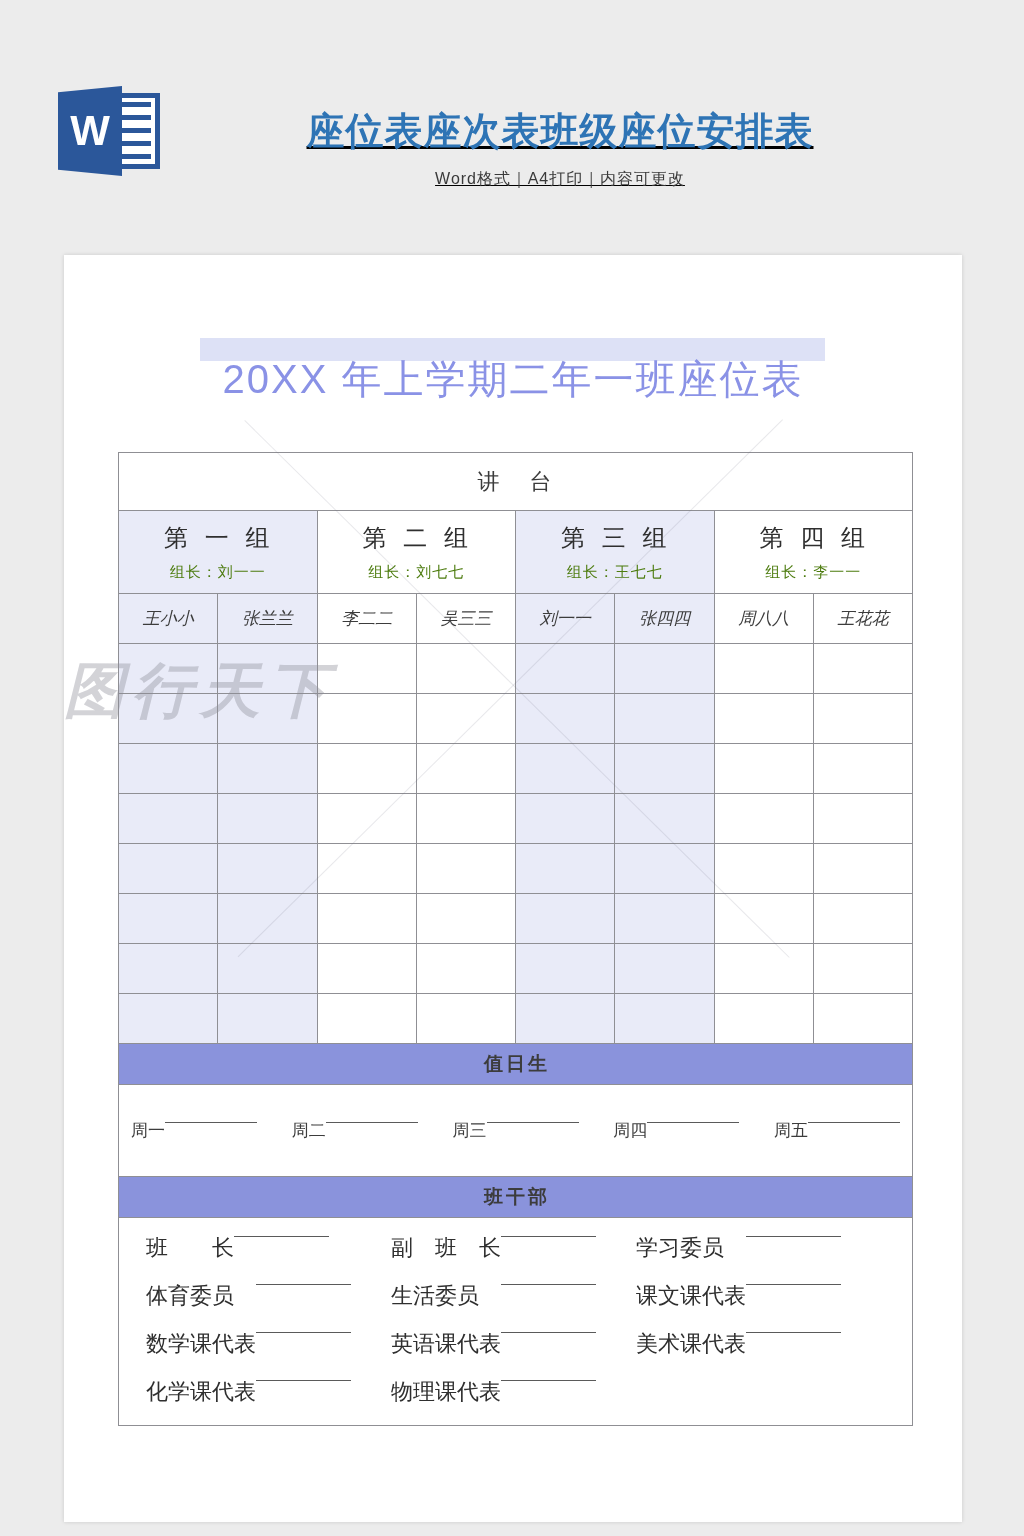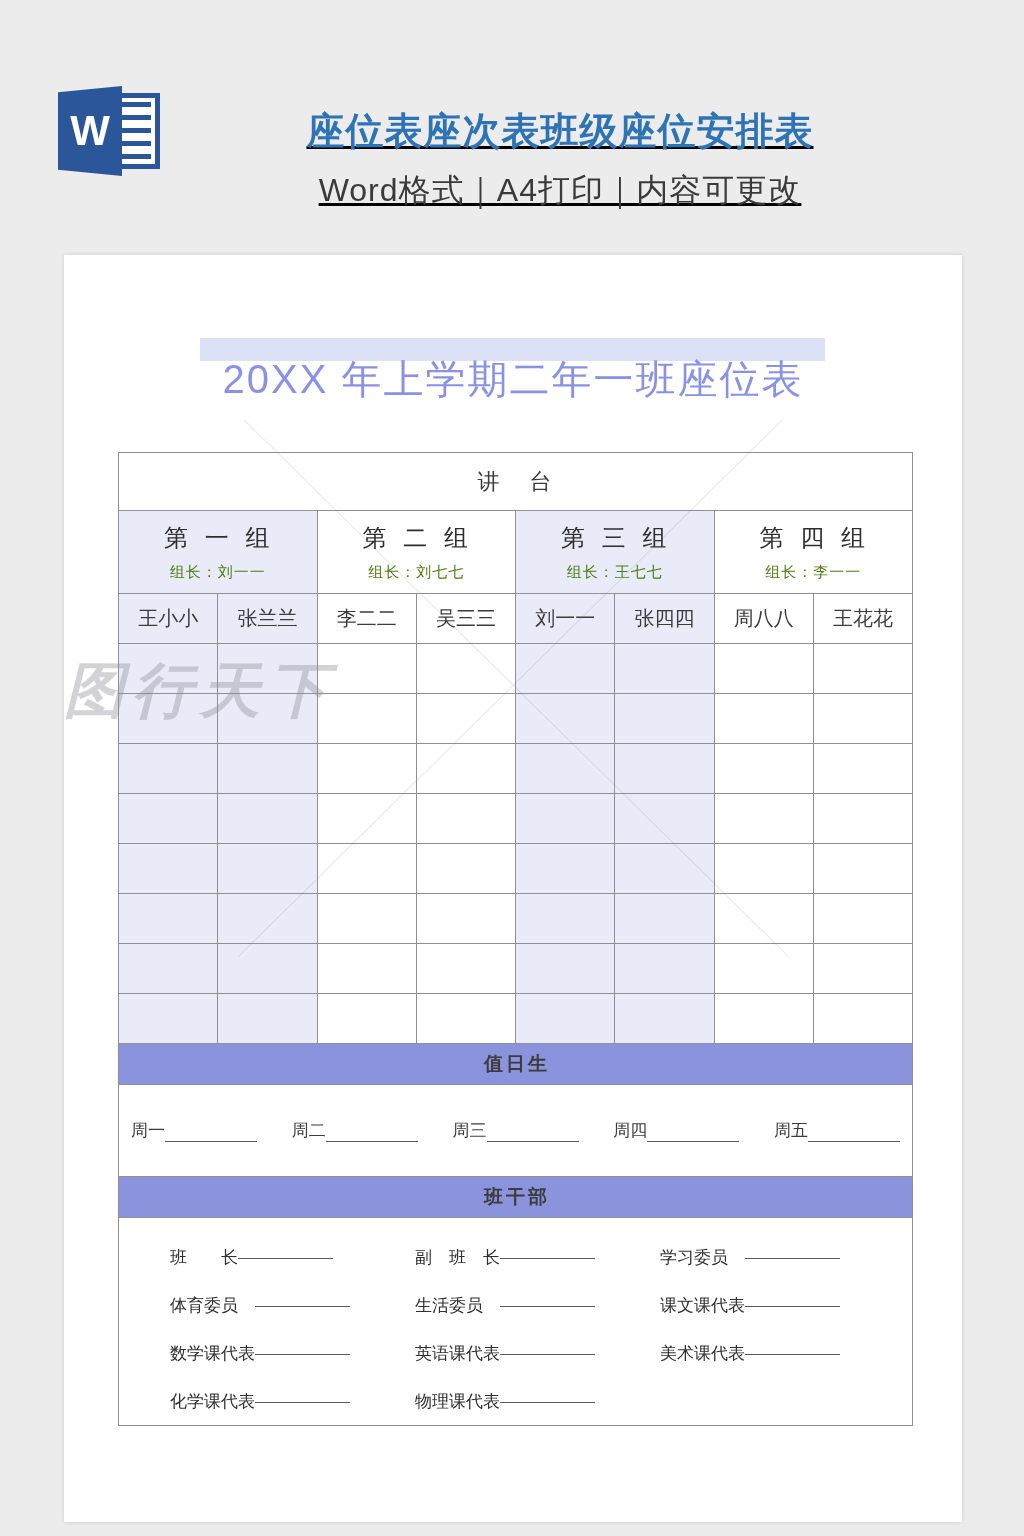--- a/index.html
+++ b/index.html
@@ -29,21 +29,21 @@
     background: var(--word-blue, #2b579a);
     clip-path: polygon(0 7%, 100% 0, 100% 100%, 0 93%);
     display:flex; align-items:center; justify-content:center;
   }
   .wi-letter { color:#fff; font-size:42px; font-weight:700; }
   .header-text { text-align:center; padding-top:106px; margin-left:96px;text-decoration:underline; }
   .header-text h1 {
     font-size:38px; font-weight:700; letter-spacing:1px;
     color: var(--heading-blue, #2e74b5);
   }
-  .header-text p { margin-top:12px; font-size:32px; color:#3a3a3a; letter-spacing:1px; }
+  .header-text p { margin-top:12px; font-size:16px; color:#3a3a3a; letter-spacing:1px; }
 
   
   .doc-page {
     position:absolute; left:64px; top:255px; width:898px; height:1267px;
     background:#fff; box-shadow: 0 0 4px rgba(0,0,0,0.15);
   }
   .title-highlight {
     position:absolute; left:136px; top:83px; width:625px; height:23px;
     background: var(--title-highlight, #dde1f6);
   }
@@ -76,36 +76,36 @@
   }
   table.seating td {
     border:1px solid var(--grid-border, #8f8f94);
     text-align:center; vertical-align:middle; color:#3c3c3c;
   }
   td.shade { background: var(--cell-shade, #e9ebf8); }
   .podium-row td { height:58px; font-size:22px; letter-spacing:12px; padding-left:10px; color:#333; }
   .group-row td { height:83px; }
   .gname { font-size:24px; letter-spacing:5px; color:#2f2f2f; padding-left:3px; }
   .gleader { font-size:15px; color:#4d7c0f; margin-top:9px; letter-spacing:1px; }
-  .names-row td { height:50px; font-size:20px; }
+  .names-row td { height:50px; font-size:17px;font-style:italic; }
   .empty-row td { height:50px; }
   .banner-row td {
     height:41px; background: var(--banner-purple, #8a93dc);
     color:#fff; font-size:19px; font-weight:700; letter-spacing:3px; padding-left:3px;
   }
   .weekdays-row td { height:92px; padding:0 12px; }
   .days { display:flex; justify-content:space-between; align-items:flex-end; }
-  .day { display:flex; align-items:flex-end; font-size:17px; color:#3c3c3c; }
+  .day { display:flex; font-size:17px; color:#3c3c3c; }
   .uline { display:inline-block; width:92px; border-bottom:1.5px solid #5a5a5a; height:4px; }
   .officers-row td { height:205px; vertical-align:top; }
   .officers {
     display:grid; grid-template-columns:245px 245px 1fr;
     padding:15px 0 0 27px; text-align:left;
   }
-  .officer { height:48px; display:flex; align-items:center; font-size:17px; color:#2f2f2f;margin-left:24px; }
+  .officer { height:48px; display:flex; align-items:flex-start; font-size:22px; color:#2f2f2f; }
   .officer .uline { width:95px; }
 </style>
 </head>
 <body>
 
 <header class="promo-header">
   <div class="word-icon">
     <div class="wi-doc">
       <div class="wi-doc-lines"></div>
     </div>

